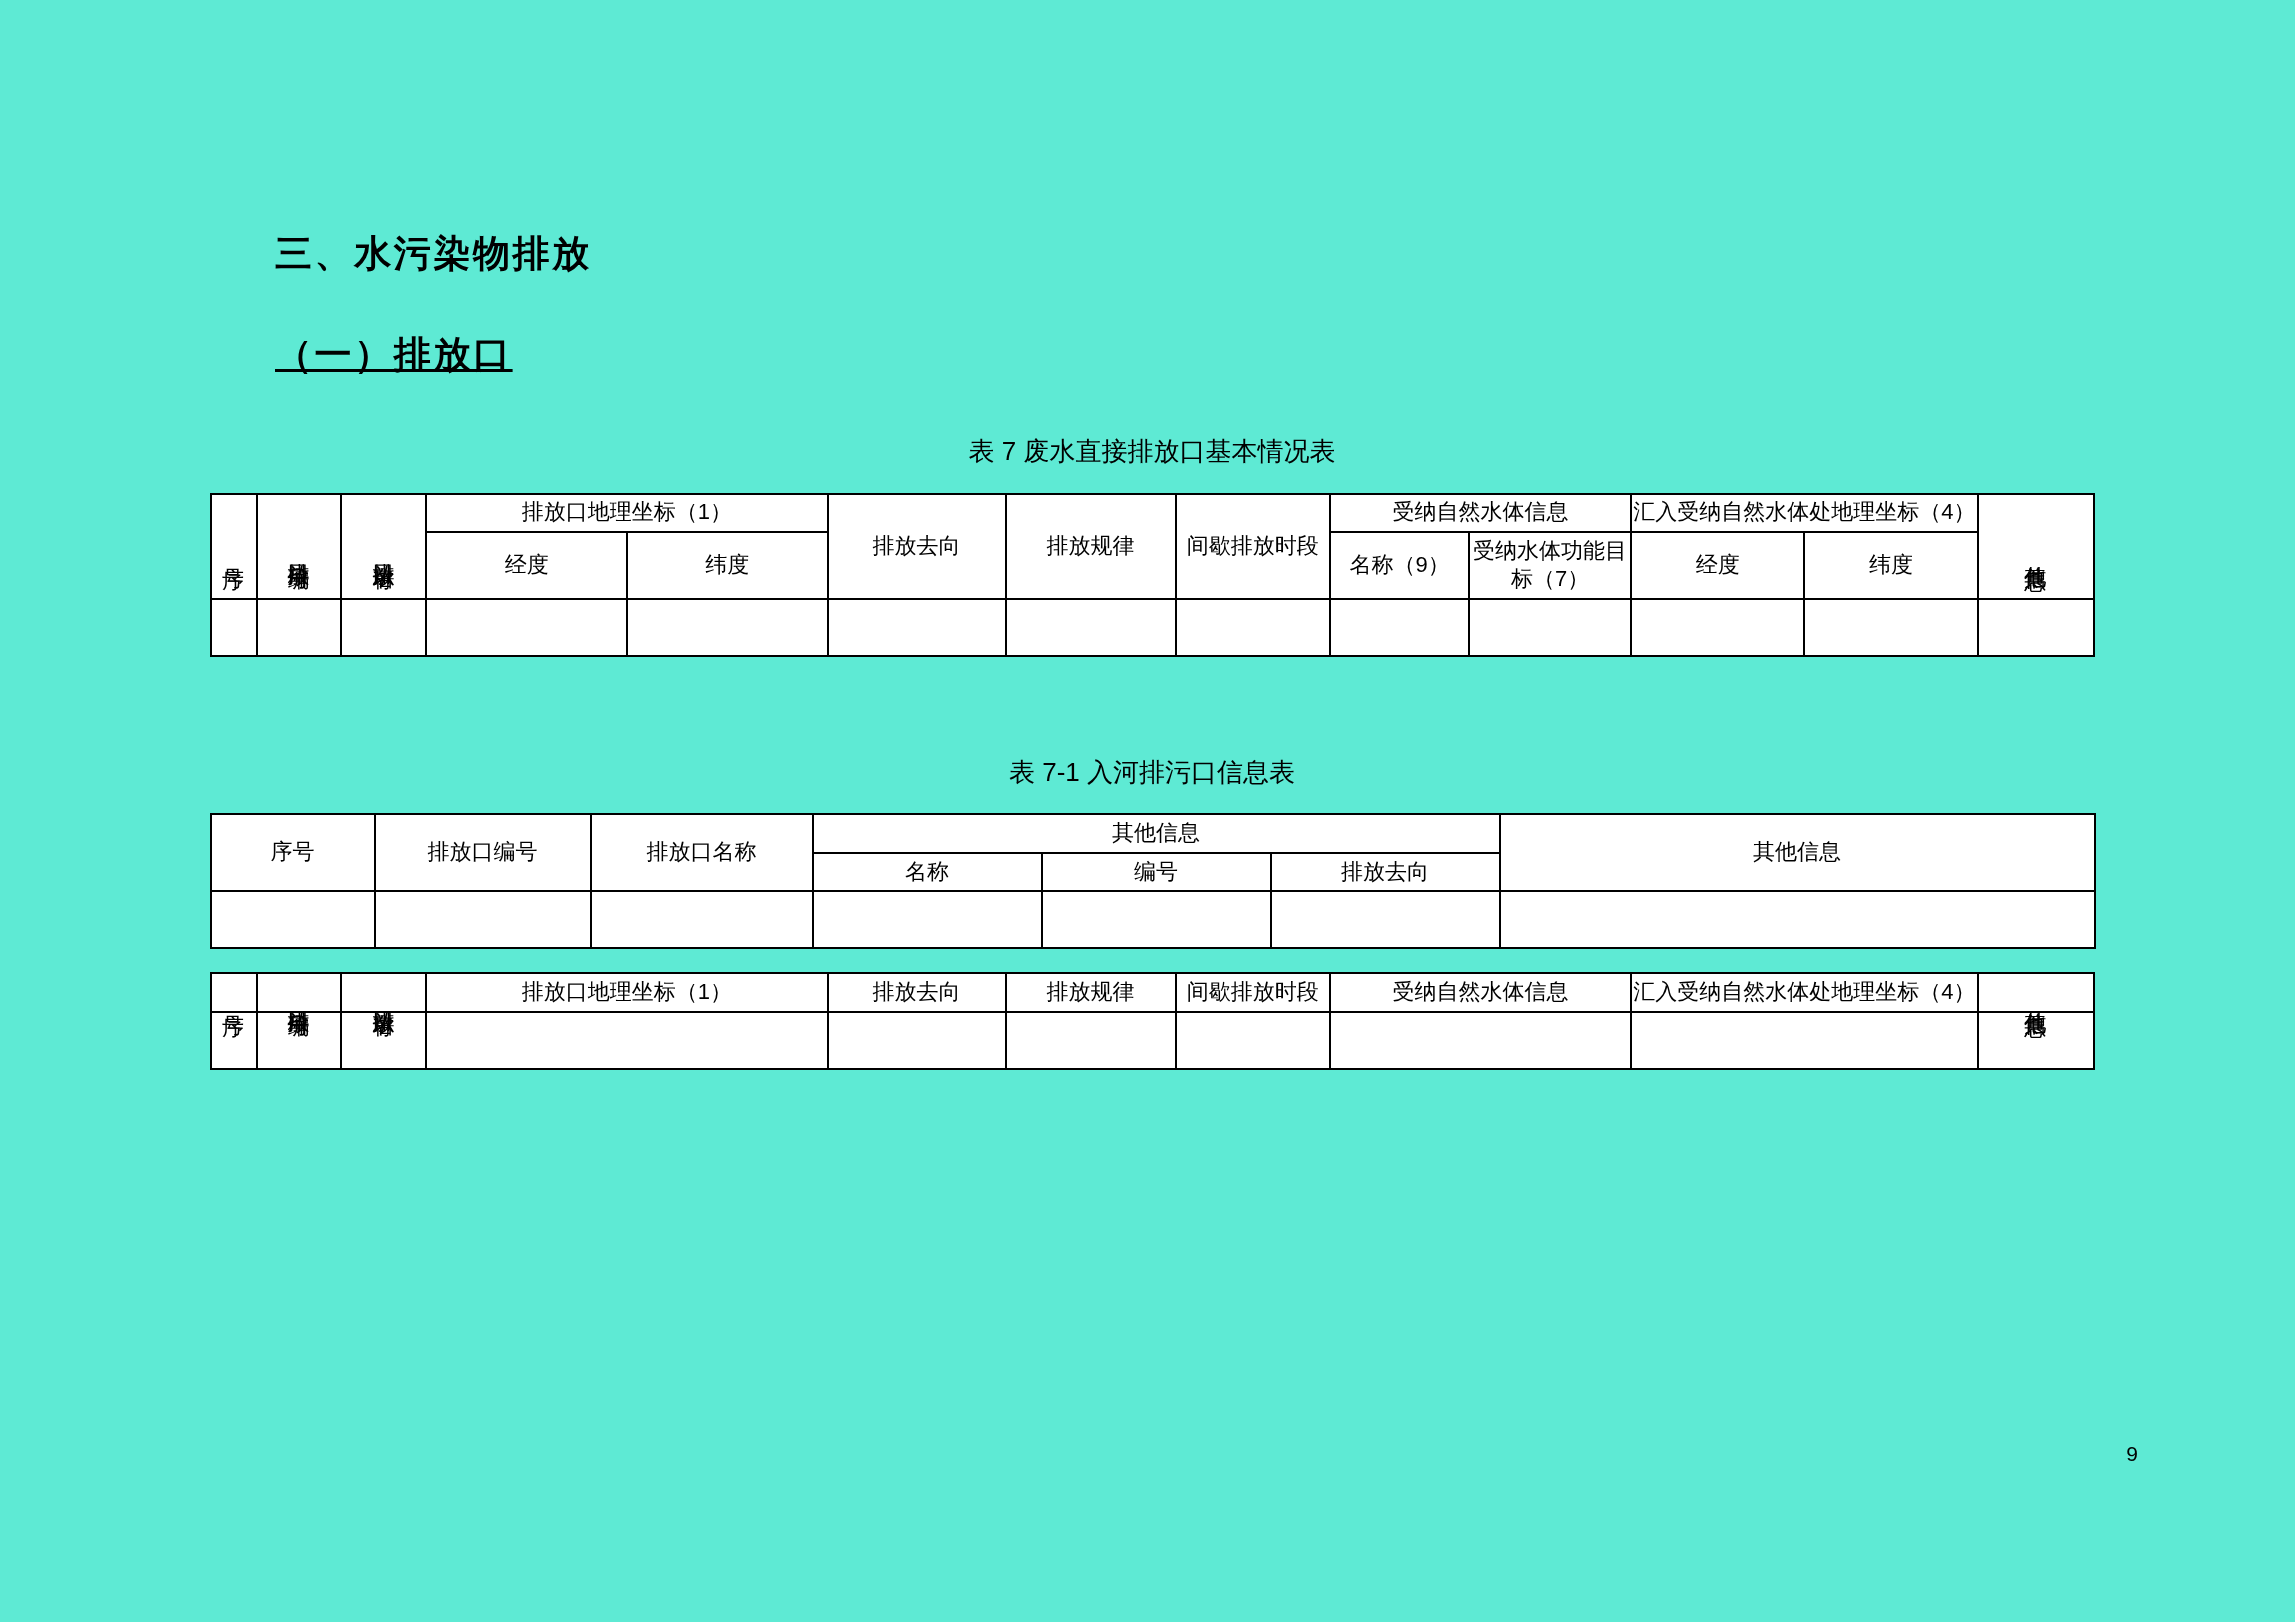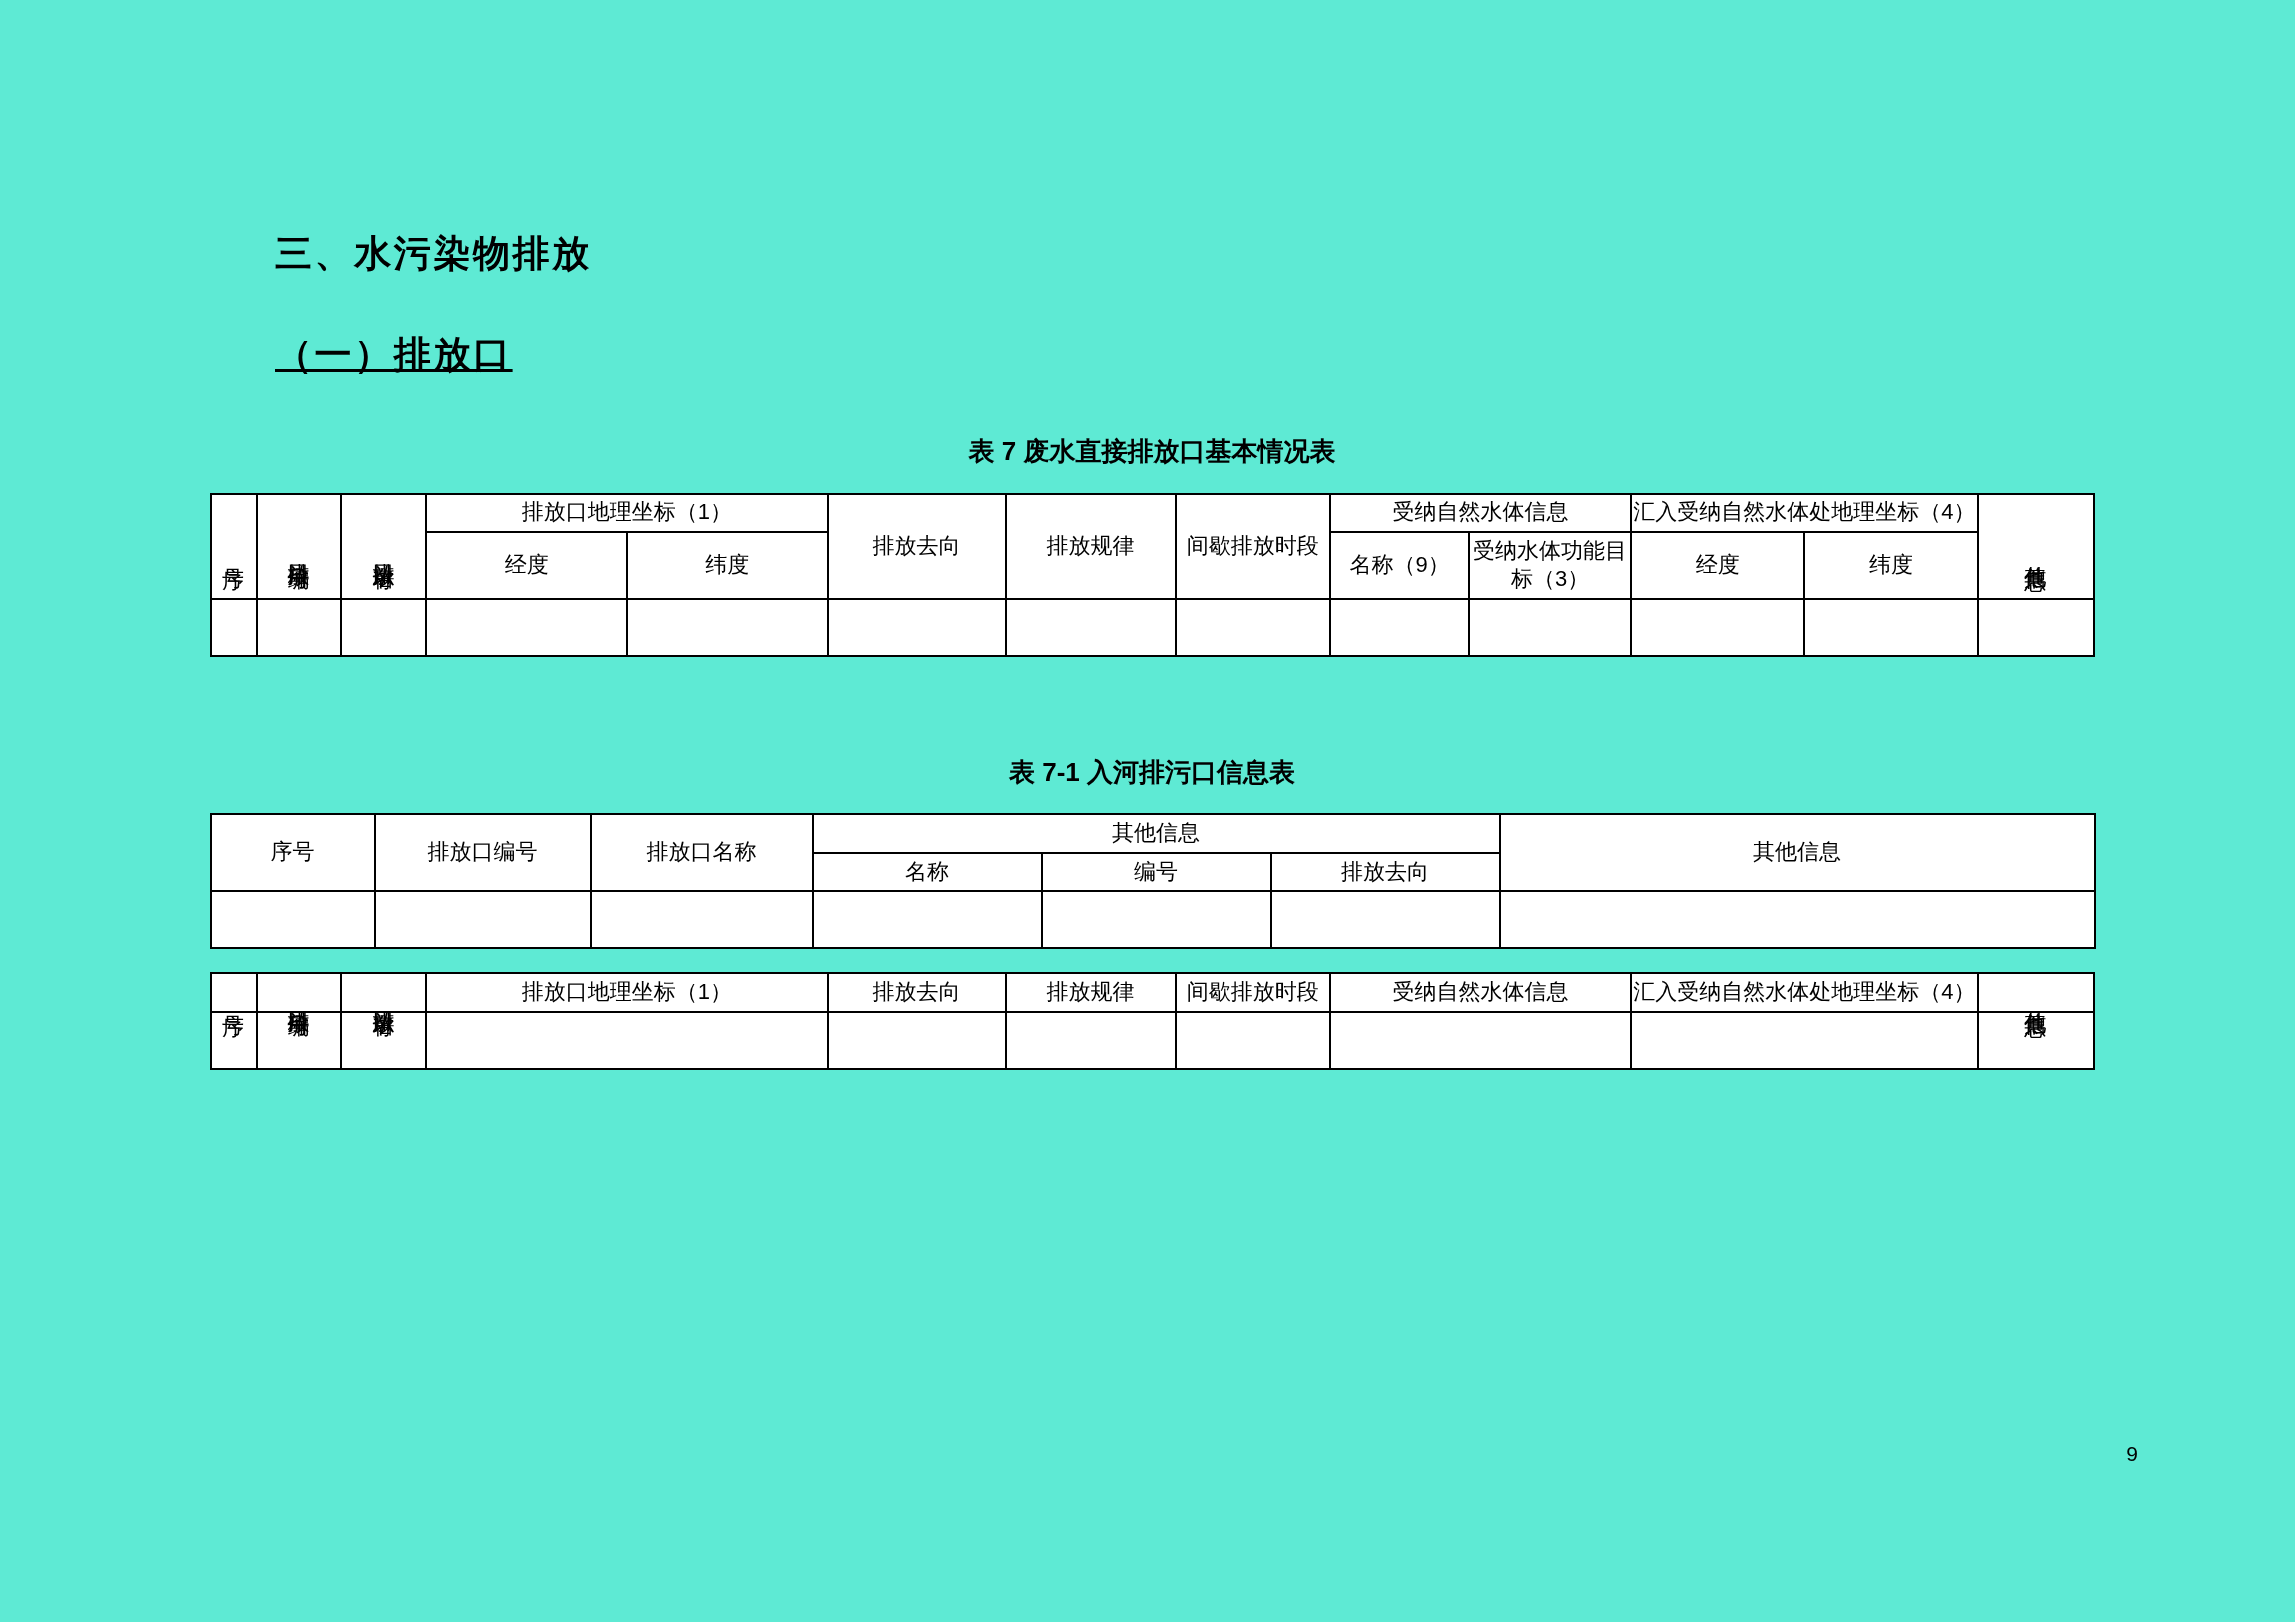--- a/index.html
+++ b/index.html
@@ -42,21 +42,21 @@
     margin: 0;
     padding-top: 51px;
     padding-left: 72px;
     text-decoration: underline;
   }
 
   
   .caption {
     text-align: center;
     font-size: 26px;
-    font-weight: bold;
+    font-weight: normal;
     margin: 0;
   }
   .cap7 { padding-top: 54px; }
   .cap71 { padding-top: 98px; }
   .cap72 { padding-top: 98px; }
 
   
   table.doc {
     border-collapse: collapse;
     table-layout: fixed;
@@ -133,21 +133,21 @@
           <td rowspan="3">排放规律</td>
           <td rowspan="3">间歇排放时段</td>
           <td colspan="2">受纳自然水体信息</td>
           <td colspan="2" rowspan="2">汇入受纳自然水体处地理坐标（4）</td>
           <td rowspan="3"><span class="vert">其他信息</span></td>
         </tr>
         <tr>
           <td rowspan="2">经度</td>
           <td rowspan="2">纬度</td>
           <td rowspan="2">名称（9）</td>
-          <td rowspan="2">受纳水体功能目标（3）</td>
+          <td rowspan="2">受纳水体功能目标（7）</td>
         </tr>
         <tr>
           <td>经度</td>
           <td>纬度</td>
         </tr>
         <tr>
           <td class="empty-row"></td>
           <td class="empty-row"></td>
           <td class="empty-row"></td>
           <td class="empty-row"></td>

